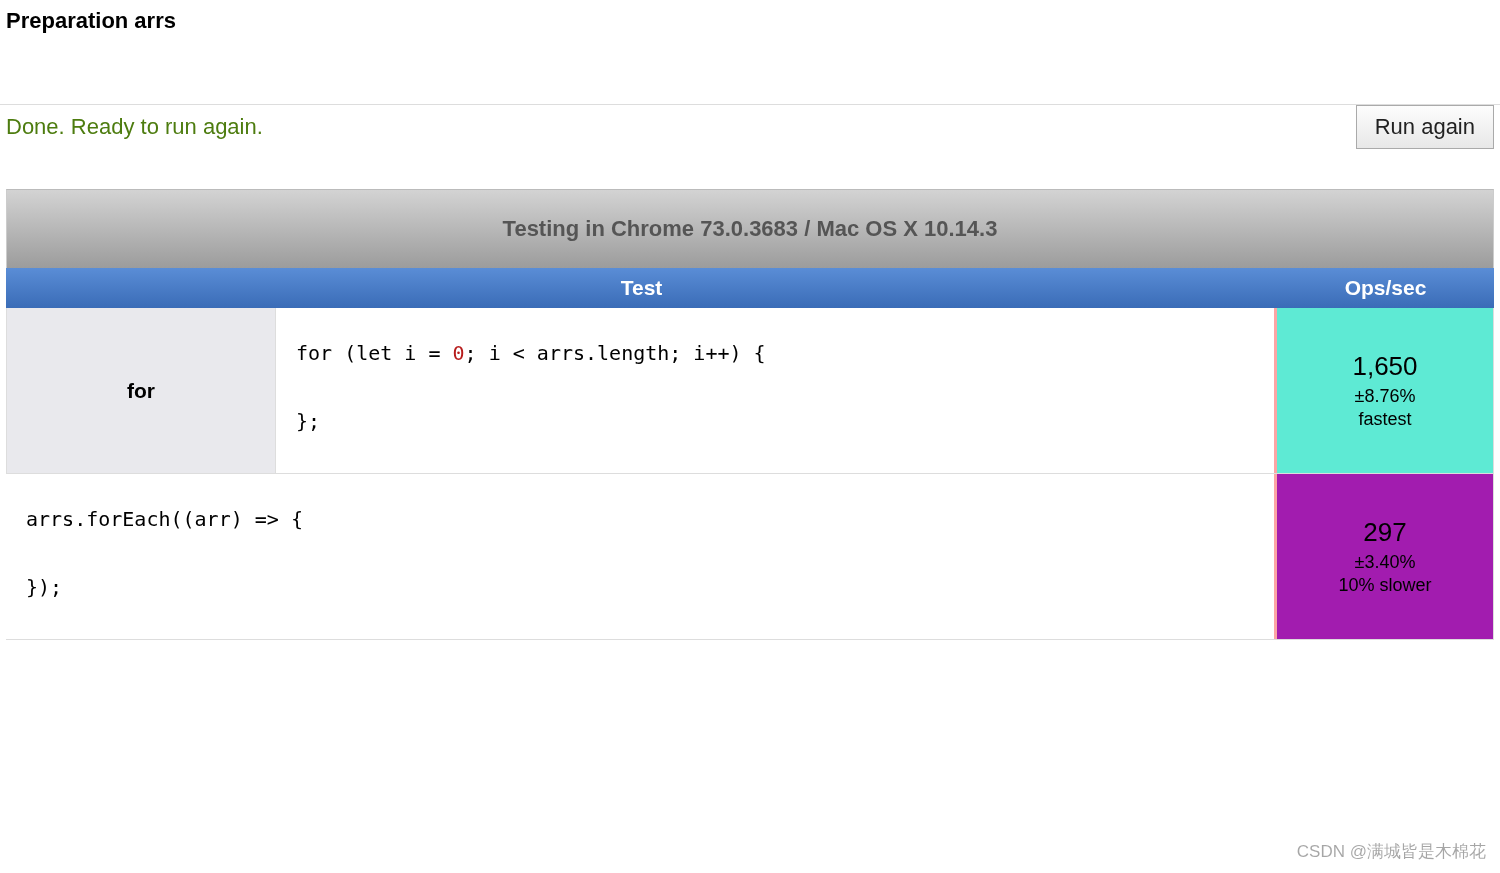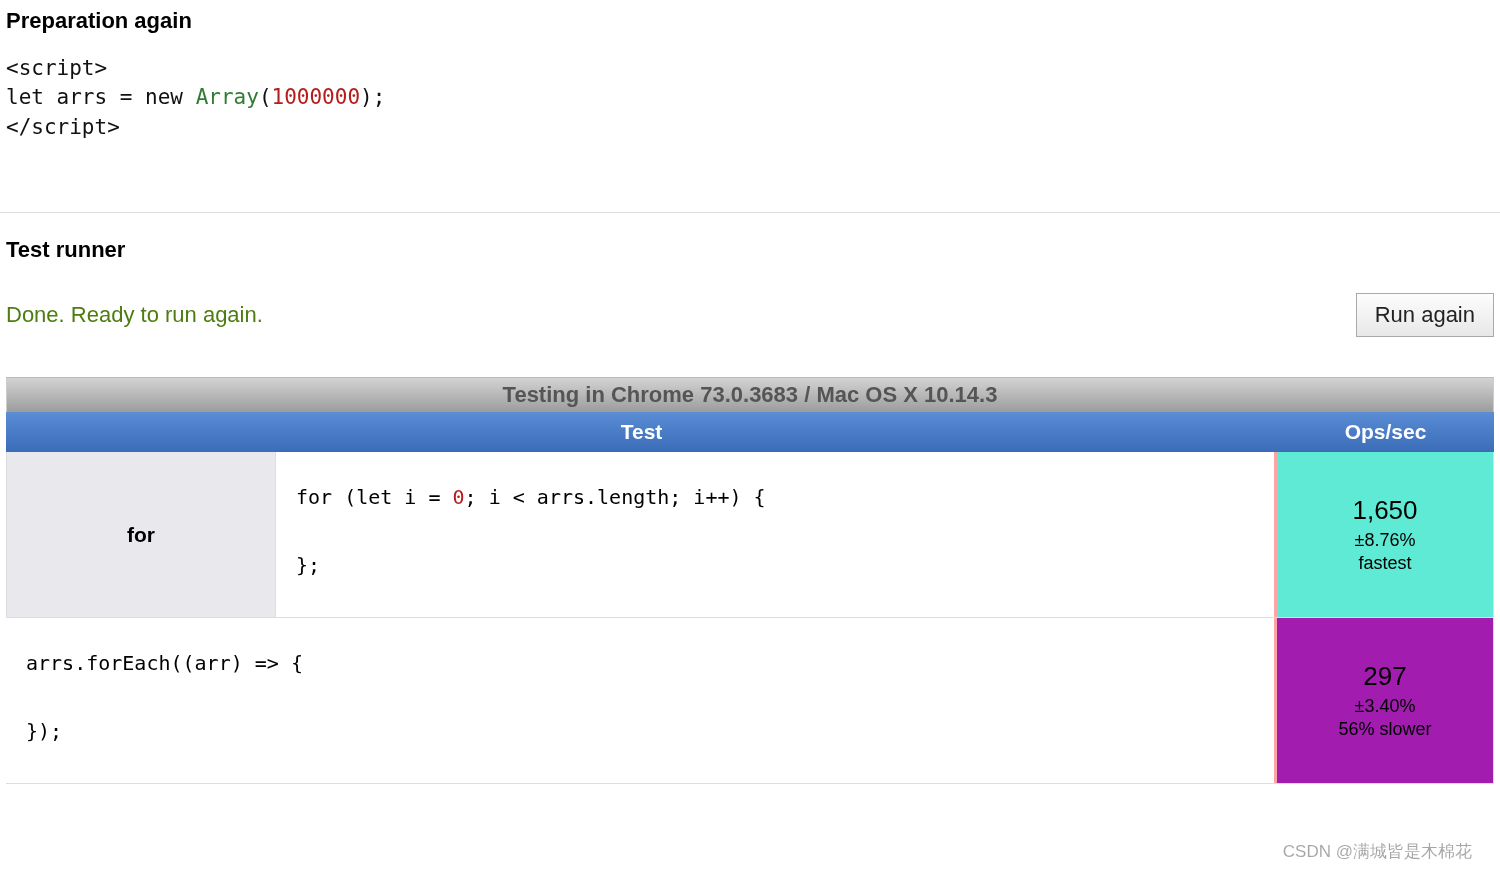--- a/index.html
+++ b/index.html
@@ -44,21 +44,21 @@
       cursor: pointer;
       color: #222;
     }
     .results { width: 100%; }
     .results-banner {
       text-align: center;
       font-size: 22px;
       font-weight: 700;
       color: #555;
       background: linear-gradient(#d3d3d3, #9c9c9c);
-      padding: 4px 0;
+      padding: 26px 0;
       border-top: 1px solid #bbb;
       border-left: 1px solid #ccc;
       border-right: 1px solid #ccc;
     }
     .header-row {
       display: flex;
       background: linear-gradient(#5a8dd6, #3a6cb7);
       color: #fff;
       font-weight: 700;
       font-size: 21px;
@@ -103,42 +103,38 @@
       border-right: 1px solid #ddd;
     }
     .ops-green { background: #5eead4; }
     .ops-pink { background: #a21caf; }
     .ops-value { font-size: 26px; margin-bottom: 4px; }
     .ops-margin { font-size: 18px; margin-bottom: 2px; }
     .ops-rank { font-size: 18px; }
     .zero-literal { color: #b71c1c; }
     .footer-credit {
       position: absolute;
-      right: 28px;
+      right: 14px;
       top: 840px;
       font-size: 17px;
       color: rgba(0,0,0,0.35);
       font-family: Arial, sans-serif;
     }
   </style>
 </head>
 <body>
 
 <div class="section">
-  <h3 class="prep-title">Preparation again</h3>
+  <h3 class="prep-title">Preparation arrs</h3>
 
-  <div class="code-block"><span>&lt;script&gt;</span>
-<span>let arrs = </span><span class="kw-new">new </span><span class="kw-type">Array</span><span>(</span><span class="kw-num">1000000</span><span>);</span>
-<span>&lt;/scr</span><span>ipt&gt;</span></div>
 </div>
 
 <hr class="divider">
 
 <div class="section">
-  <h3 class="runner-title">Test runner</h3>
 
   <div class="status-row">
     <div class="status-text">Done. Ready to run again.</div>
     <button class="run-again-btn">Run again</button>
   </div>
 
   <div class="results">
     <div class="results-banner">Testing in Chrome 73.0.3683 / Mac OS X 10.14.3</div>
     <div class="header-row">
       <div class="header-cell col-test">Test</div>
@@ -157,19 +153,19 @@
       </div>
     </div>
 
     <div class="body-row">
       <div class="col-code">arrs.forEach((arr) =&gt; {
 
 });</div>
       <div class="col-ops ops-pink">
         <div class="ops-value">297</div>
         <div class="ops-margin">±3.40%</div>
-        <div class="ops-rank">56% slower</div>
+        <div class="ops-rank">10% slower</div>
       </div>
     </div>
   </div>
 </div>
 
 <div class="footer-credit">CSDN @满城皆是木棉花</div>
 
 </body></html>

